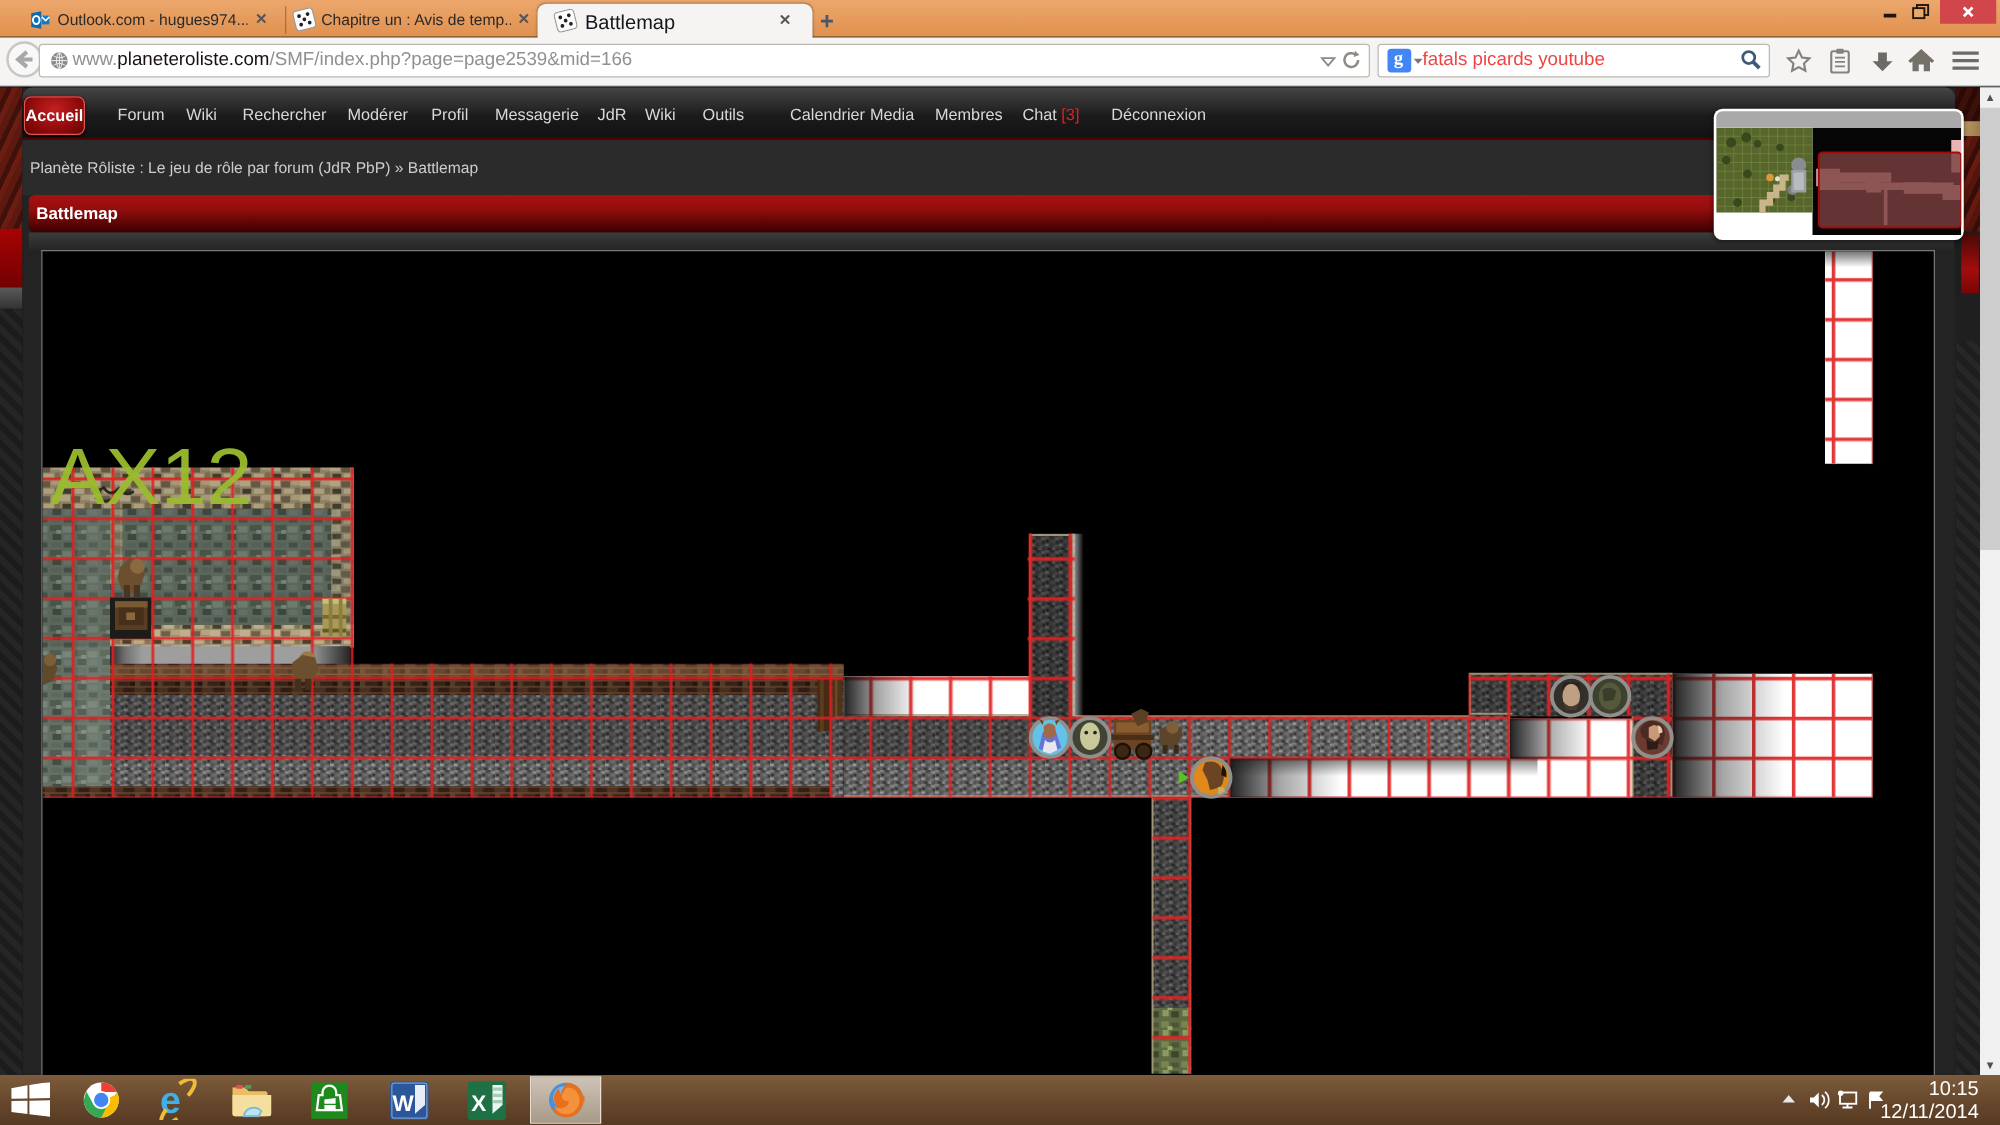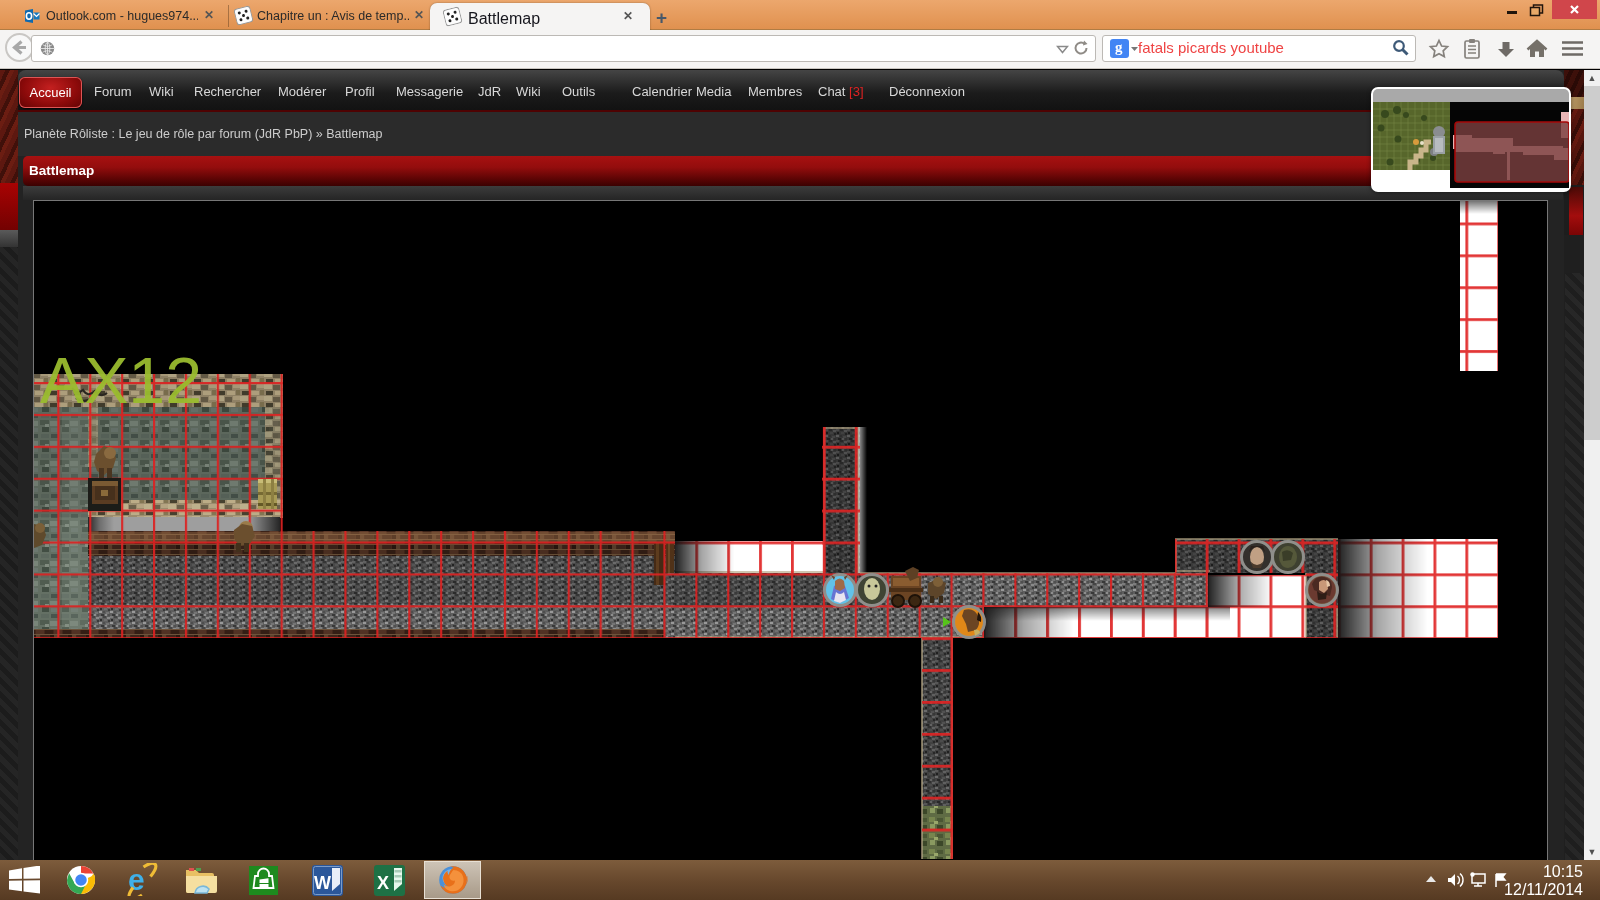--- a/index.html
+++ b/index.html
@@ -17,21 +17,21 @@
 #toolbar{left:0;top:30px;width:1600px;height:39px;background:#f5f4f3;border-bottom:1px solid #cac6c1;}
 .field{position:absolute;background:#fff;border:1px solid #bcb9b5;border-radius:3px;height:29px;top:4px;}
 .icon{position:absolute;}
 
 
 #sitebg-left{left:0;top:70px;width:18px;height:790px;background:#1d1d1d;}
 #sitebg-right{left:1564px;top:70px;width:20px;height:790px;background:#1d1d1d;}
 #panel{left:18px;top:70px;width:1546px;height:790px;background:#232323;}
 #navbar{left:18px;top:70px;width:1546px;height:42px;background:linear-gradient(#454545,#1b1b1b 55%,#111);border-radius:8px 8px 0 0;}
 .nav{position:absolute;top:84px;color:#d8d8d8;font-size:13px;white-space:nowrap;}
-#accueil{left:19px;top:77px;width:63px;height:31px;border-radius:6px;background:radial-gradient(ellipse at 50% 35%,#c42020,#8c0a0a 60%,#5e0404);color:#fff;font-weight:normal;font-size:13px;text-align:center;line-height:31px;box-shadow:inset 0 0 0 1px #d55, 0 1px 2px #000;}
+#accueil{left:19px;top:77px;width:49px;height:31px;border-radius:6px;background:radial-gradient(ellipse at 50% 35%,#c42020,#8c0a0a 60%,#5e0404);color:#fff;font-weight:bold;font-size:13px;text-align:center;line-height:31px;box-shadow:inset 0 0 0 1px #d55, 0 1px 2px #000;}
 #crumbbar{left:18px;top:112px;width:1546px;height:44px;background:#2b2b2b;}
 #redbar{left:23px;top:156px;width:1540px;height:30px;border-radius:5px;background:linear-gradient(#a81111,#930d0d 38%,#5a0404 78%,#3a0101);color:#fff;font-weight:bold;font-size:13.5px;line-height:30px;padding-left:6px;}
 #mapwrap{left:33px;top:200px;width:1515px;height:660px;background:#000;border:1px solid #777;border-bottom:none;}
 
 
 #taskbar{left:0;top:860px;width:1600px;height:40px;background:linear-gradient(#7d5c3c,#66472c 55%,#563a22);}
 #tray{right:17px;top:863px;color:#fff;font-size:16px;text-align:right;line-height:18px;}
 
 
 #sbar{left:1584px;top:70px;width:16px;height:790px;background:#f0f0f0;}
@@ -93,20 +93,21 @@
   <div class="abs" style="left:5px;top:33px;width:29px;height:29px;border:2px solid #c9c7c4;border-radius:50%;background:#f8f8f8;">
     <svg width="25" height="25" viewBox="0 0 25 25">
         <path d="M14.5 6.5 L7.5 12.5 14.5 18.5 M7.5 12.5 H19" stroke="#a8a8a8" stroke-width="3.2" fill="none"></path>
       </svg>
   </div>
   <div class="field" style="left:31px;top:35px;width:1065px;height:27px;"></div>
   <svg class="icon" style="left:40px;top:41px" width="15" height="15" viewBox="0 0 17 17">
       <circle cx="8.5" cy="8.5" r="7.6" fill="#8a8a8a"></circle>
       <path d="M1 8.5h15M8.5 1v15M3 4c3 2.5 8 2.5 11 0M3 13c3-2.5 8-2.5 11 0M8.5 1C5 3 5 14 8.5 16M8.5 1c3.5 2 3.5 13 0 15" stroke="#f0f0f0" stroke-width=".9" fill="none"></path>
     </svg>
+  <div class="abs" style="left:58px;top:39px;font-size:15px;color:#909090;">www.<span style="color:#1a1016;">planeteroliste.com</span>/SMF/index.php?page=page2539&amp;mid=166</div>
   <svg class="icon" style="left:1056px;top:45px" width="13" height="9" viewBox="0 0 13 9">
       <path d="M1.5 1.5 H11.5 L6.5 7.5z" fill="none" stroke="#8a8a8a" stroke-width="1.5"></path>
     </svg>
   <svg class="icon" style="left:1072px;top:39px" width="18" height="18" viewBox="0 0 18 18">
       <path d="M14.5 9a5.5 5.5 0 1 1-2-4.2" fill="none" stroke="#8f8b86" stroke-width="2"></path>
       <path d="M12 1.5 15.5 5 11 6.5z" fill="#8f8b86"></path>
     </svg>
   <div class="field" style="left:1102px;top:35px;width:314px;height:27px;"></div>
   <div class="abs" style="left:1110px;top:39px;width:19px;height:19px;background:#4285f4;border-radius:3px;">
       <span style="position:absolute;left:5px;top:0px;color:#fff;font-size:15px;font-weight:bold;font-family:'Liberation Serif',serif;">g</span>

